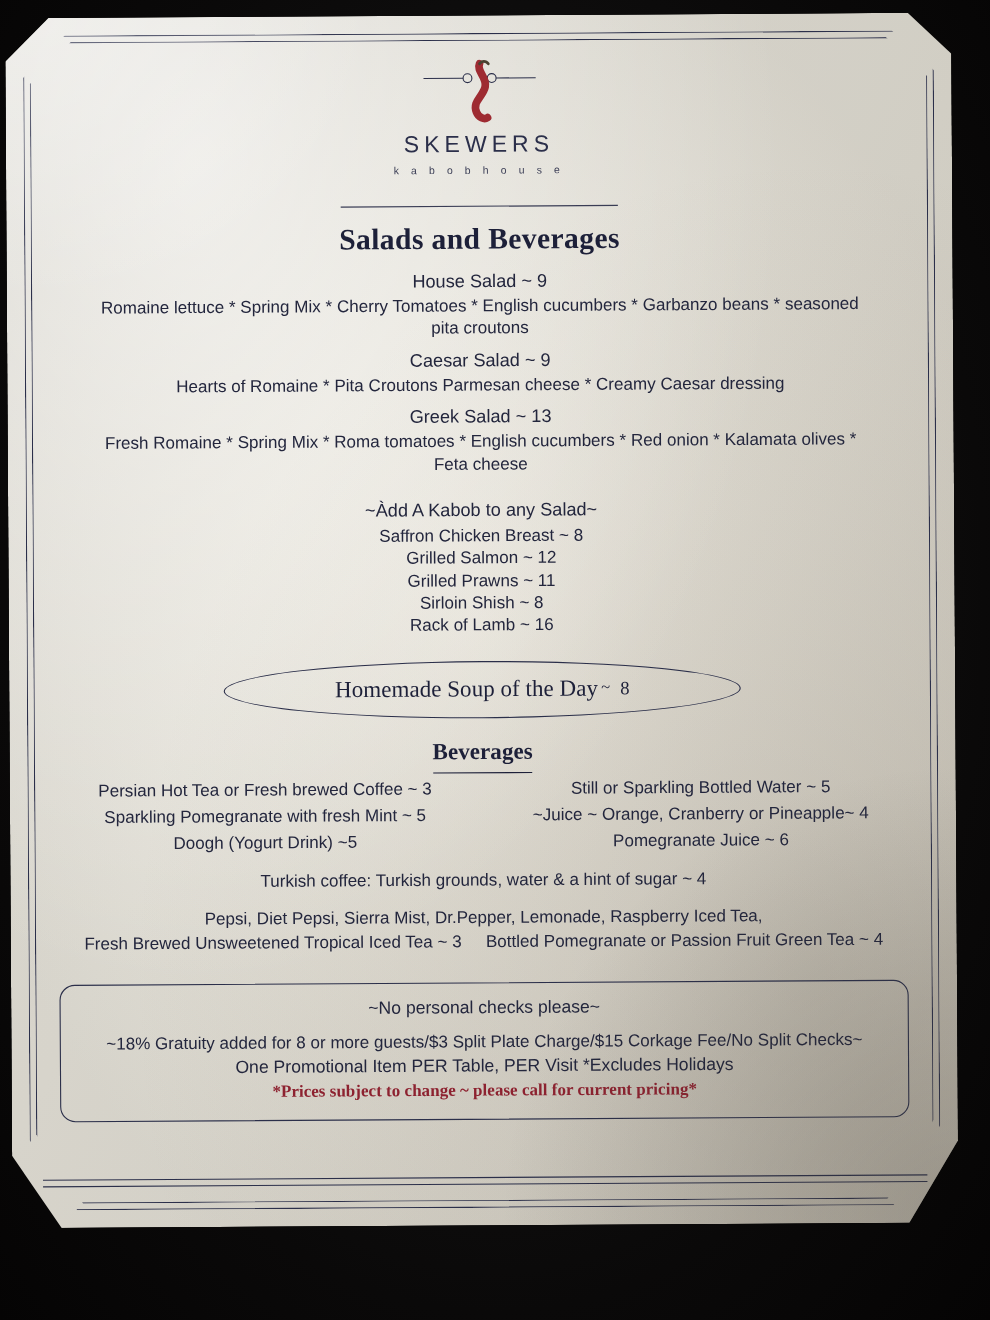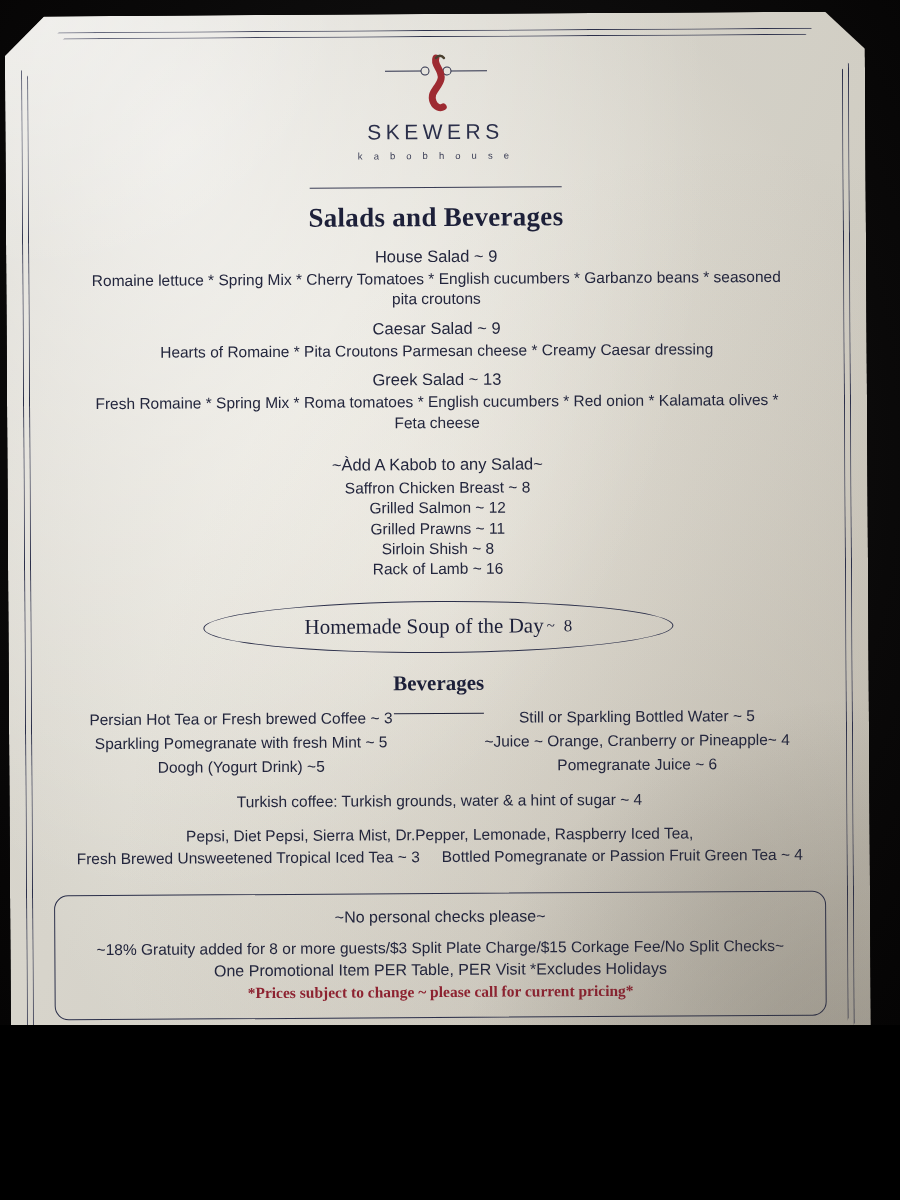--- a/index.html
+++ b/index.html
@@ -10,21 +10,21 @@
   body {
     width: 900px;
     height: 1200px;
     overflow: hidden;
     font-family: "Liberation Sans", sans-serif;
   }
 
   .photo {
     position: relative;
     width: 900px;
-    height: 1025px;
+    height: 1200px;
     background: #fef9c3;
     overflow: hidden;
   }
 
   
   .bg-dark {
     position: absolute;
     inset: 0;
     background:
       radial-gradient(ellipse at 50% 45%, #1b1a1a 0%, #0a0909 70%, #050404 100%);
@@ -179,21 +179,21 @@
   .soup-tilde { margin: 0 3px; font-size: 15px; }
 
   .bev-title {
     text-align: center;
     font-family: "Liberation Serif", serif;
     font-size: 21px;
     font-weight: bold;
     color: #1d2039;
     margin-top: 18px;
   }
-  .bev-title span { border-bottom: 1px solid #1d2039; padding-bottom: 18px; }
+  .bev-title span { border-bottom: 1px solid #1d2039; padding-bottom: 7px; }
 
   .bev-cols {
     display: flex;
     margin-top: 10px;
   }
   .bev-col {
     flex: 1;
     text-align: center;
     font-size: 15.5px;
     line-height: 1.55;

